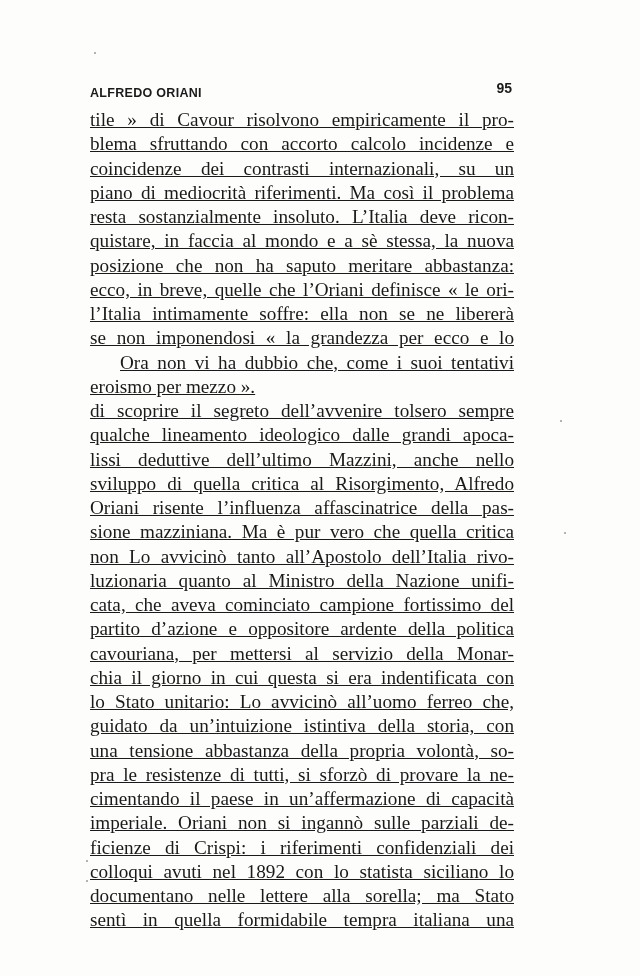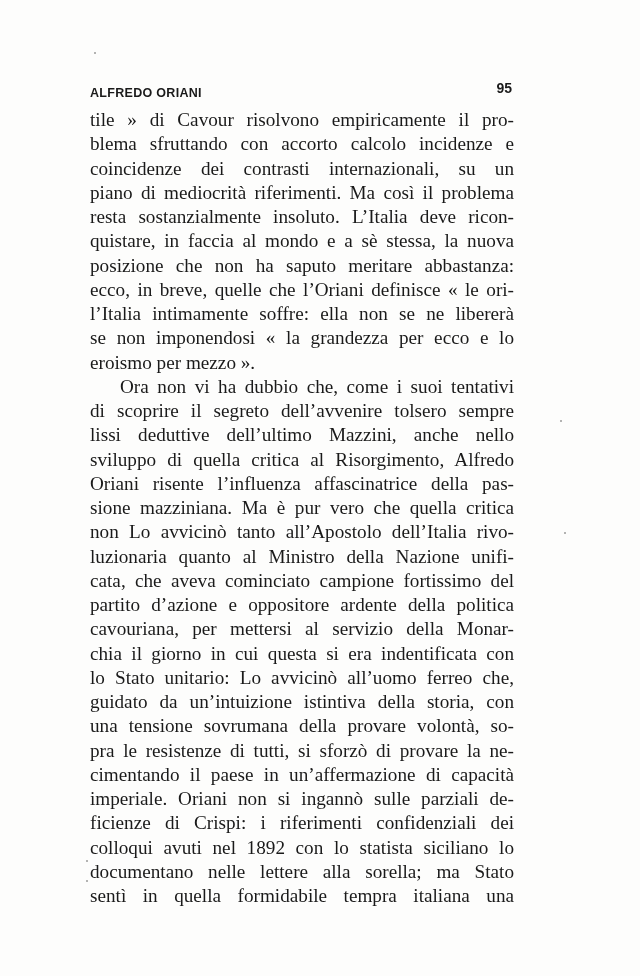--- a/index.html
+++ b/index.html
@@ -45,20 +45,21 @@
     .body-text {
       font-size: 19.2px;
       line-height: 24.25px;
     }
     .line {
       display: block;
       white-space: nowrap;
       text-align: justify;
       text-align-last: justify;
       height: 24.25px;
+      text-decoration: underline;
     }
     .line.last {
       text-align-last: left;
     }
     .line.indent {
       padding-left: 30px;
     }
     .speck {
       position: absolute;
       width: 2px;
@@ -80,36 +81,37 @@
     <span class="line">tile » di Cavour risolvono empiricamente il pro-</span>
     <span class="line">blema sfruttando con accorto calcolo incidenze e</span>
     <span class="line">coincidenze dei contrasti internazionali, su un</span>
     <span class="line">piano di mediocrità riferimenti. Ma così il problema</span>
     <span class="line">resta sostanzialmente insoluto. L’Italia deve ricon-</span>
     <span class="line">quistare, in faccia al mondo e a sè stessa, la nuova</span>
     <span class="line">posizione che non ha saputo meritare abbastanza:</span>
     <span class="line">ecco, in breve, quelle che l’Oriani definisce « le ori-</span>
     <span class="line">l’Italia intimamente soffre: ella non se ne libererà</span>
     <span class="line">se non imponendosi « la grandezza per ecco e lo</span>
+    <span class="line indent">Ora non vi ha dubbio che, come i suoi tentativi</span>
     <span class="line last">eroismo per mezzo ».</span>
-    <span class="line indent">Ora non vi ha dubbio che, come i suoi tentativi</span>
     <span class="line">di scoprire il segreto dell’avvenire tolsero sempre</span>
+    <span class="line">qualche lineamento ideologico dalle grandi apoca-</span>
     <span class="line">lissi deduttive dell’ultimo Mazzini, anche nello</span>
     <span class="line">sviluppo di quella critica al Risorgimento, Alfredo</span>
     <span class="line">Oriani risente l’influenza affascinatrice della pas-</span>
     <span class="line">sione mazziniana. Ma è pur vero che quella critica</span>
     <span class="line">non Lo avvicinò tanto all’Apostolo dell’Italia rivo-</span>
     <span class="line">luzionaria quanto al Ministro della Nazione unifi-</span>
     <span class="line">cata, che aveva cominciato campione fortissimo del</span>
     <span class="line">partito d’azione e oppositore ardente della politica</span>
     <span class="line">cavouriana, per mettersi al servizio della Monar-</span>
     <span class="line">chia il giorno in cui questa si era indentificata con</span>
     <span class="line">lo Stato unitario: Lo avvicinò all’uomo ferreo che,</span>
     <span class="line">guidato da un’intuizione istintiva della storia, con</span>
-    <span class="line">una tensione sovrumana della provare volontà, so-</span>
+    <span class="line">una tensione abbastanza della propria volontà, so-</span>
     <span class="line">pra le resistenze di tutti, si sforzò di provare la ne-</span>
     <span class="line">cimentando il paese in un’affermazione di capacità</span>
     <span class="line">imperiale. Oriani non si ingannò sulle parziali de-</span>
     <span class="line">ficienze di Crispi: i riferimenti confidenziali dei</span>
     <span class="line">colloqui avuti nel 1892 con lo statista siciliano lo</span>
     <span class="line">documentano nelle lettere alla sorella; ma Stato</span>
     <span class="line">sentì in quella formidabile tempra italiana una</span>
   </div>
 </div>
 

